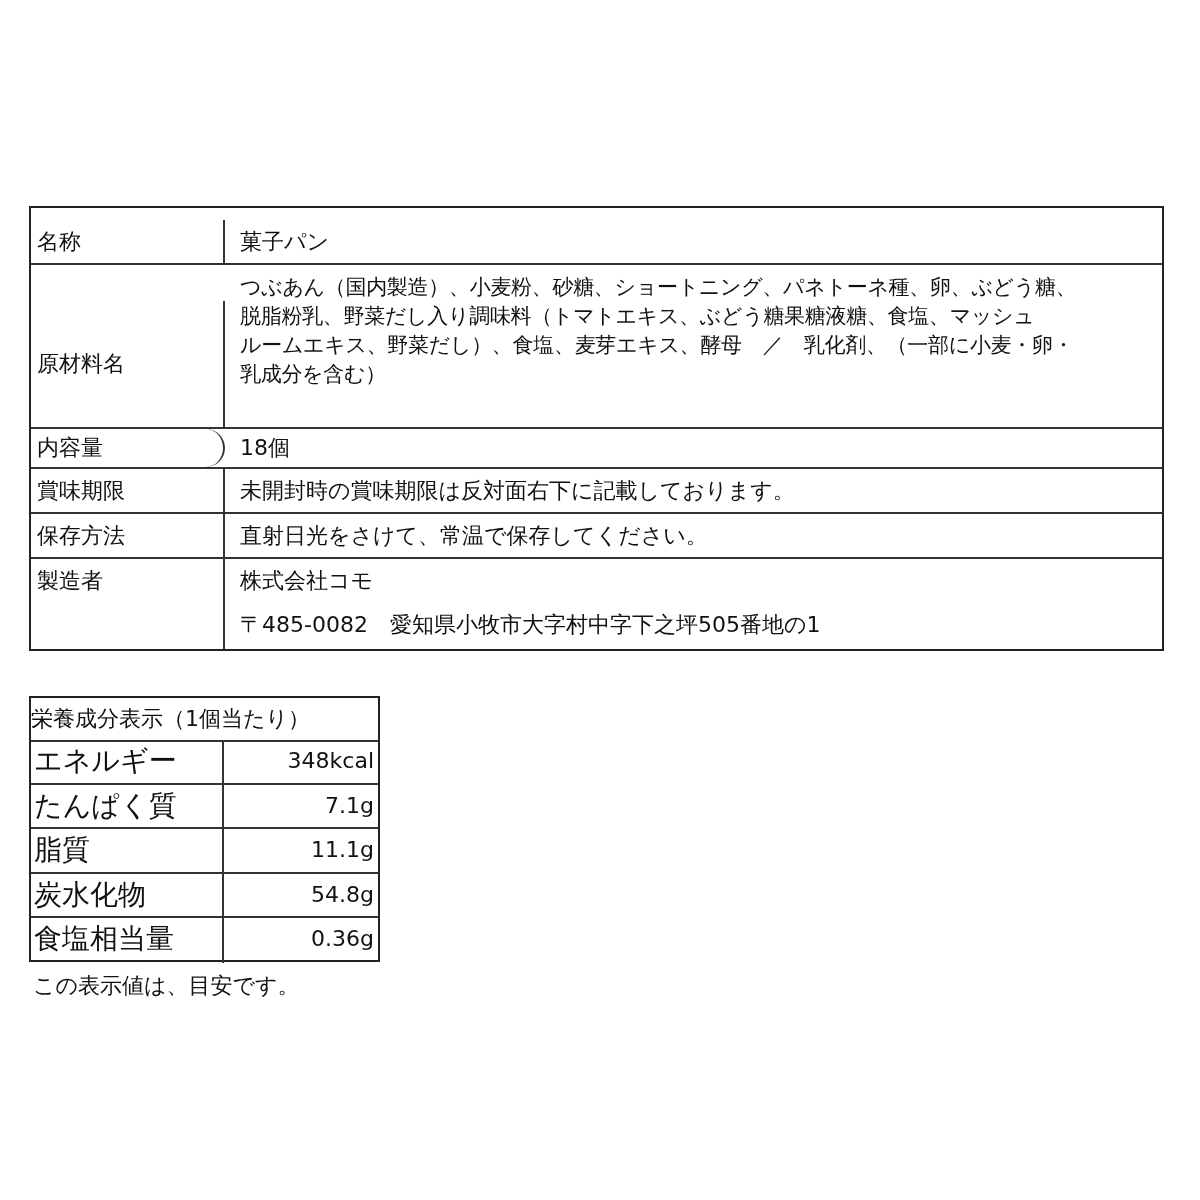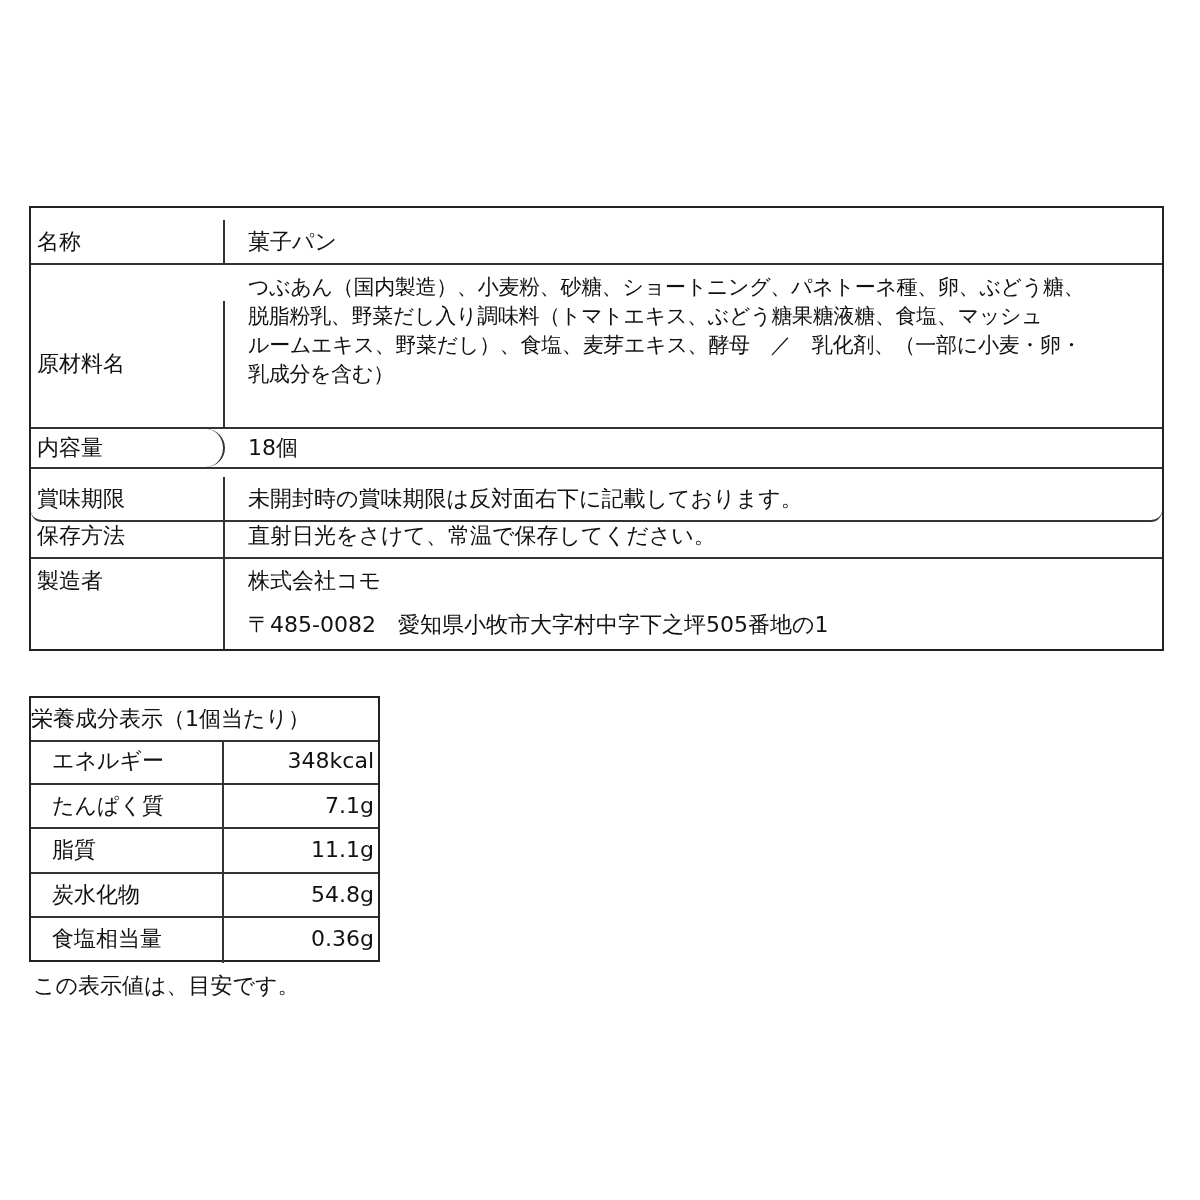--- a/index.html
+++ b/index.html
@@ -2,28 +2,28 @@
 <html><head>
 <meta charset="utf-8">
 <style>
   html, body { margin:0; padding:0; background:#fff; }
   body { width:1200px; height:1200px; position:relative; font-family:"DejaVu Sans", sans-serif; color:#111; overflow:hidden; }
   .tbl { position:absolute; border:2px solid #222; box-sizing:border-box; }
   .main { left:29px; top:206px; width:1135px; height:445px; }
   .row { position:absolute; left:0; right:0; border-bottom:2px solid #333; box-sizing:border-box; }
   .row:last-child { border-bottom:none; }
   .lbl { position:absolute; left:0; top:0; bottom:0; width:194px; border-right:2px solid #333; box-sizing:border-box; padding-left:6px; font-size:22px; line-height:44px; }
-  .val { position:absolute; left:194px; right:0; top:0; bottom:0; padding-left:23px; font-size:22px; line-height:44px; }
+  .val { position:absolute; left:194px; right:0; top:0; bottom:0; padding-left:15px; font-size:22px; line-height:44px; }
   .val.multi { line-height:29px; padding-top:20px; letter-spacing:-0.3px; font-size:21px; }
   .lbl.mid { display:flex; align-items:center; line-height:normal;margin-top:48px; }
   .nut { left:29px; top:696px; width:351px; height:266px; }
   .nut-title { position:absolute; left:0; right:0; top:0; height:44px; border-bottom:2px solid #333; box-sizing:border-box; font-size:22px; line-height:42px; }
   .nrow { position:absolute; left:0; right:0; height:44.5px; border-bottom:2px solid #333; box-sizing:border-box; }
   .nrow:last-child { border-bottom:none; }
-  .nlbl { position:absolute; left:0; top:0; bottom:0; width:193px; border-right:2px solid #333; box-sizing:border-box; padding-left:21px; font-size:22px; line-height:42px; }
+  .nlbl { position:absolute; left:0; top:0; bottom:0; width:193px; border-right:2px solid #333; box-sizing:border-box; padding-left:3px; font-size:28px; line-height:42px; }
   .nval { position:absolute; left:193px; right:4px; top:0; bottom:0; text-align:right; font-size:22px; line-height:42px; }
   .note { position:absolute; left:33px; top:968px; font-size:22px; line-height:36px;text-align:right; }
 </style>
 </head>
 <body>
 
 <div class="tbl main">
   <div class="row" style="top:12px;height:45px;">
     <div class="lbl">名称</div>
     <div class="val">菓子パン</div>
@@ -36,21 +36,21 @@
       <div>つぶあん（国内製造）、小麦粉、砂糖、ショートニング、パネトーネ種、卵、ぶどう糖、</div>
       <div>脱脂粉乳、野菜だし入り調味料（トマトエキス、ぶどう糖果糖液糖、食塩、マッシュ</div>
       <div>ルームエキス、野菜だし）、食塩、麦芽エキス、酵母　／　乳化剤、（一部に小麦・卵・</div>
       <div>乳成分を含む）</div>
     </div>
   </div>
   <div class="row" style="top:221px;height:40px;">
     <div class="lbl" style="line-height:38px;border-radius:19px;">内容量</div>
     <div class="val" style="line-height:38px;">18個</div>
   </div>
-  <div class="row" style="top:269px;height:45px;border-radius:11px;">
+  <div class="row" style="top:261px;height:45px;">
     <div class="lbl">賞味期限</div>
     <div class="val">未開封時の賞味期限は反対面右下に記載しております。</div>
   </div>
   <div class="row" style="top:306px;height:45px;">
     <div class="lbl">保存方法</div>
     <div class="val">直射日光をさけて、常温で保存してください。</div>
   </div>
   <div class="row" style="top:351px;height:90px;">
     <div class="lbl">製造者</div>
     <div class="val">

